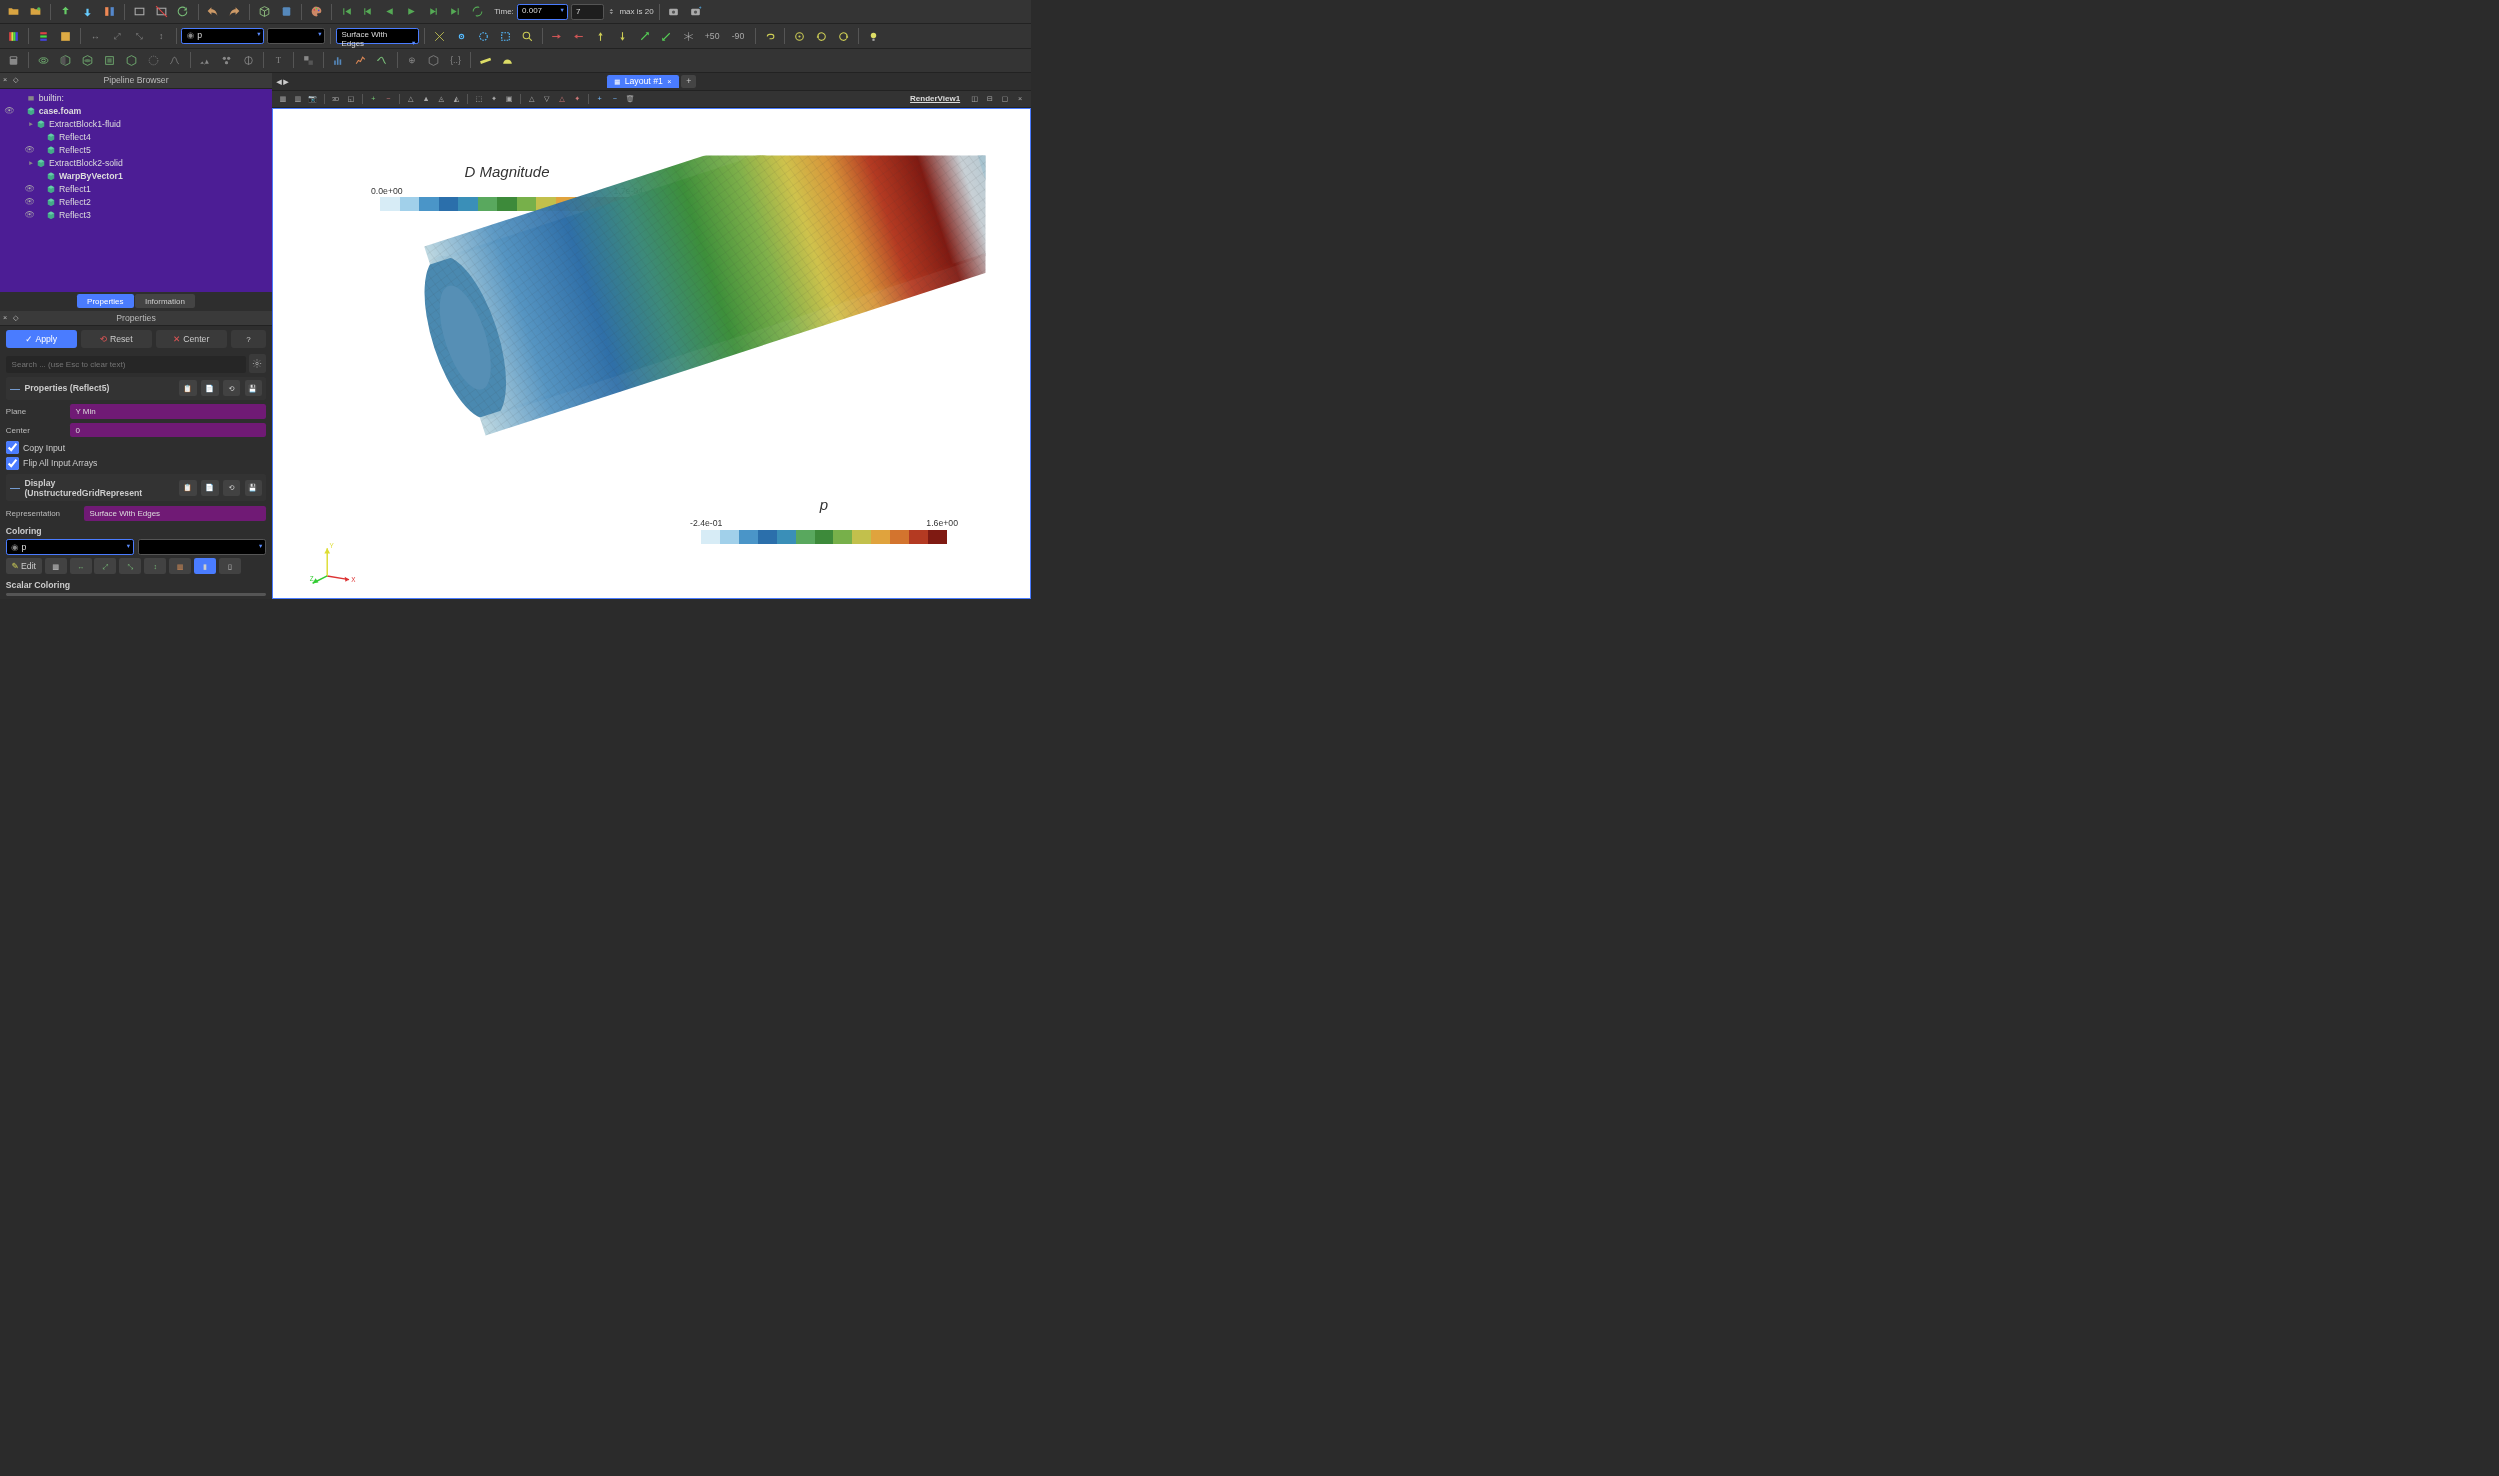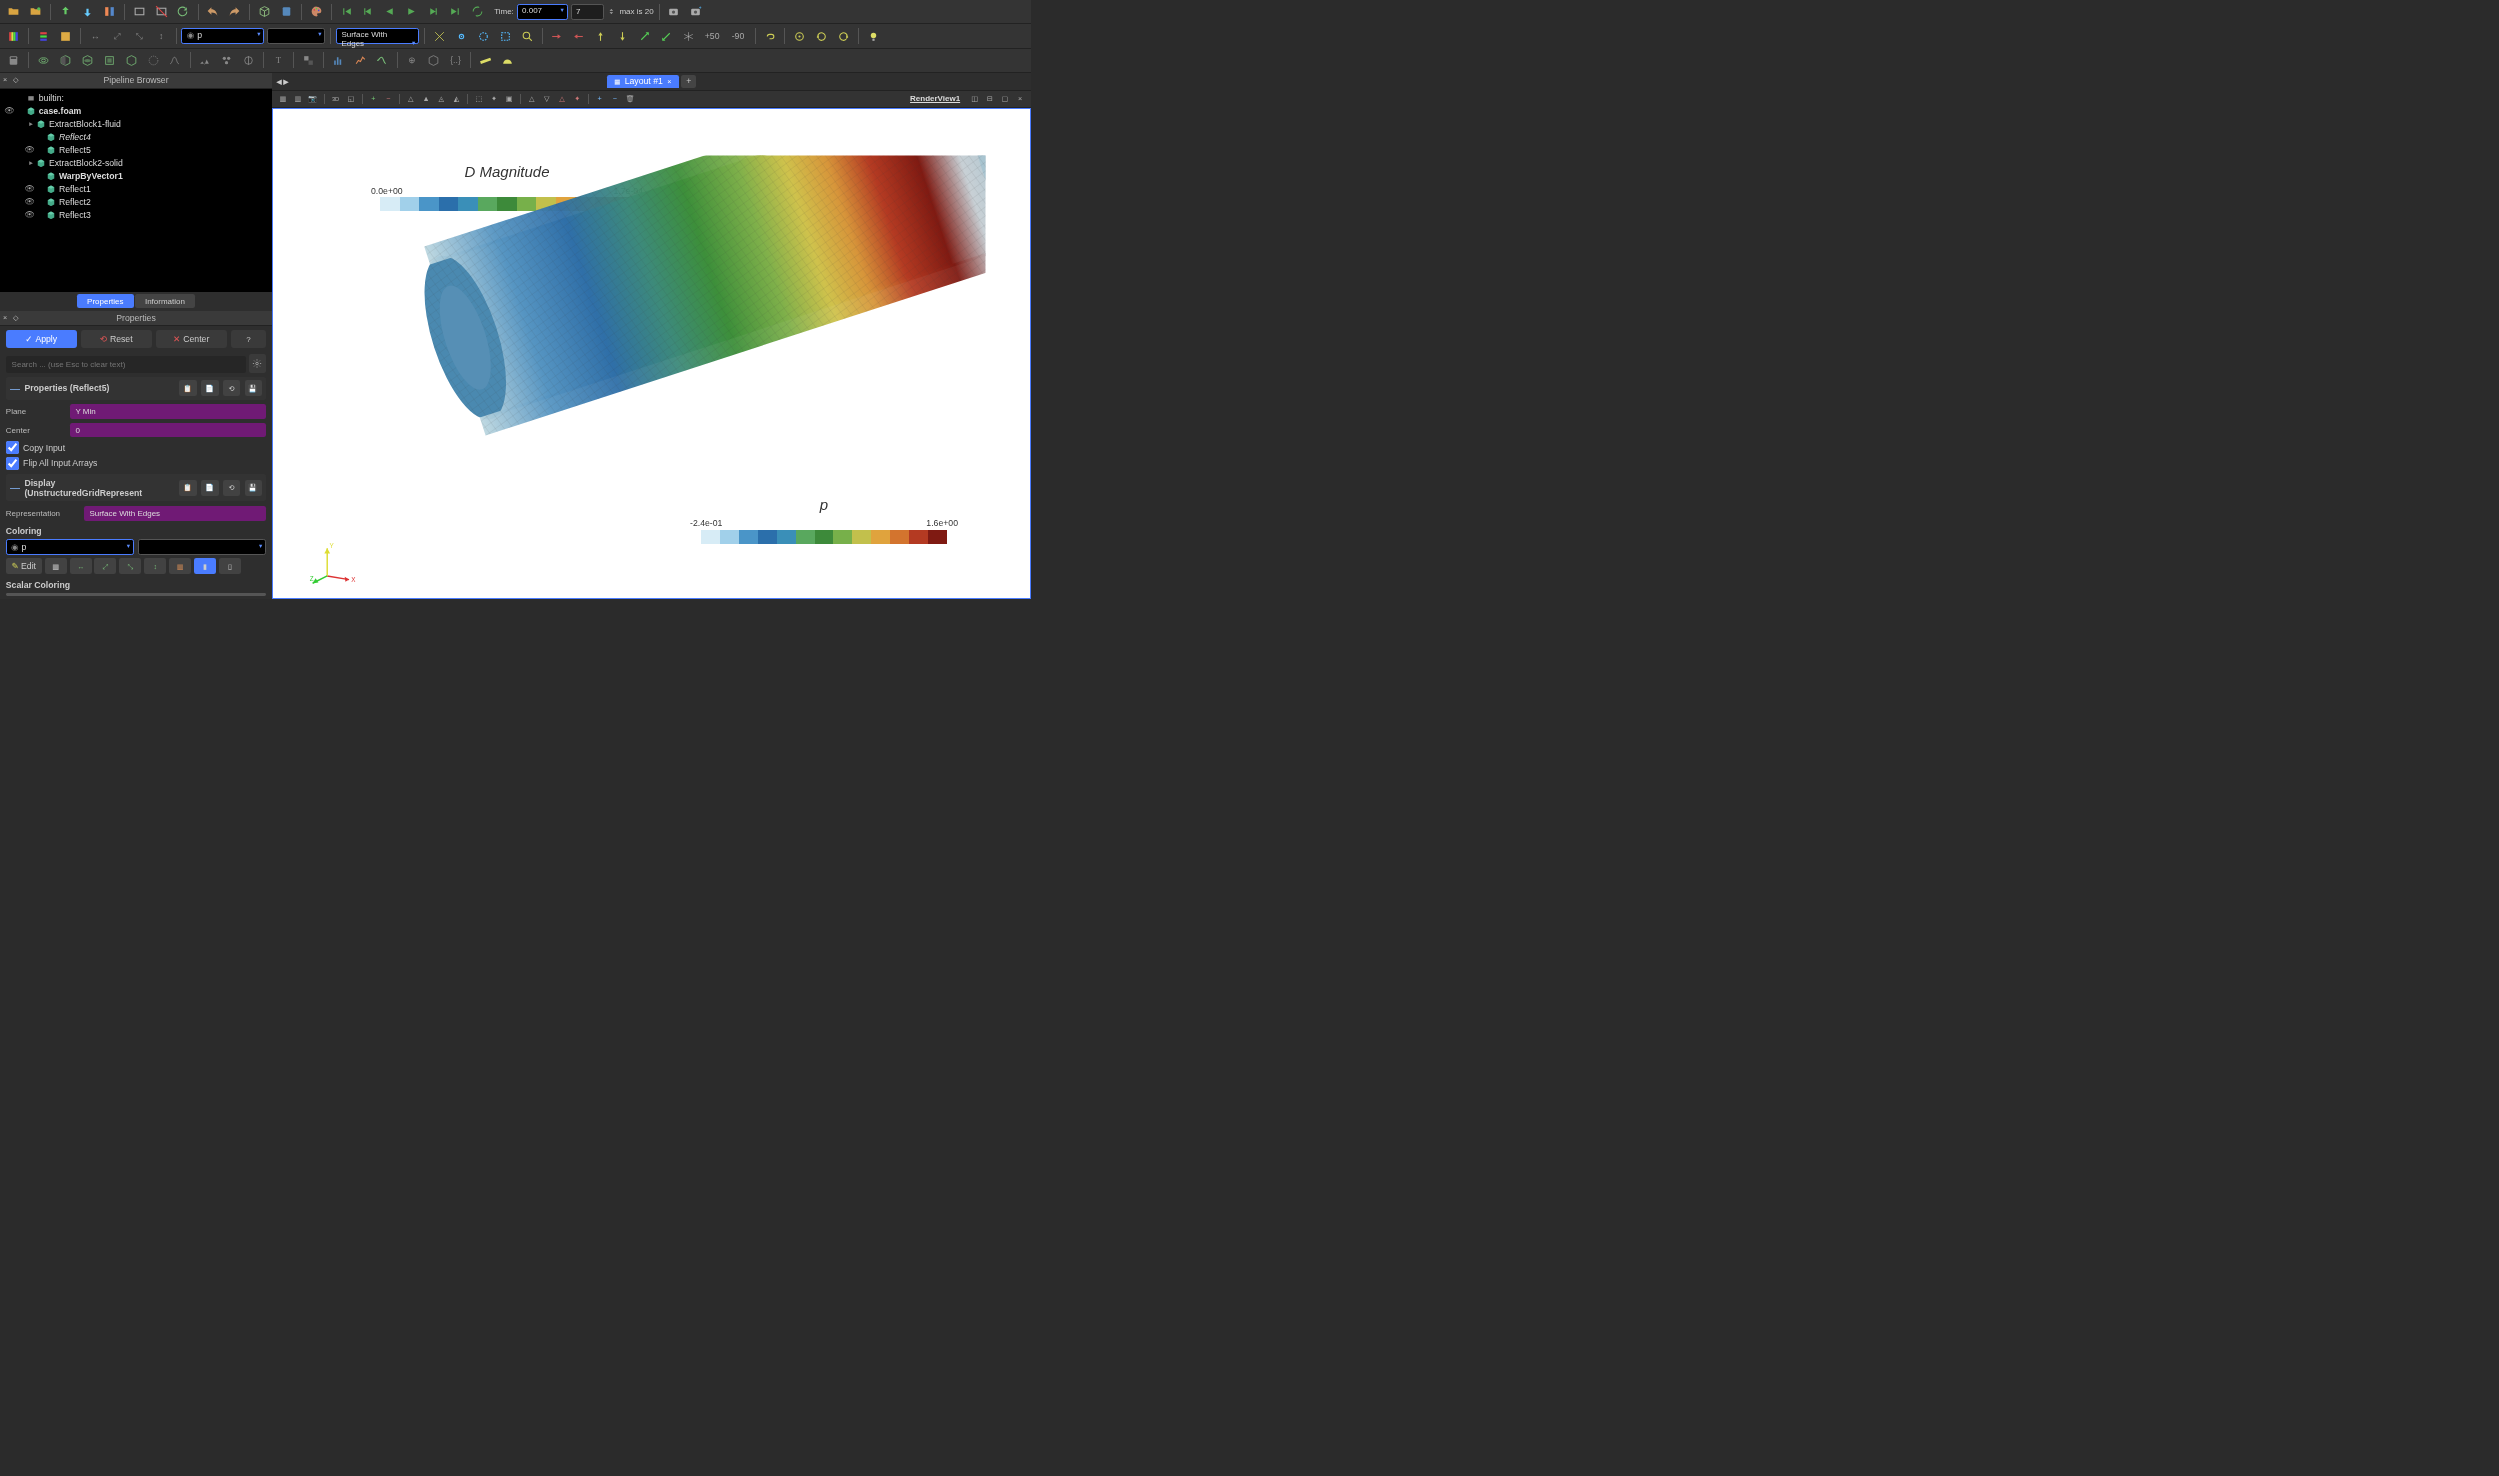--- a/index.html
+++ b/index.html
@@ -9,21 +9,21 @@
 .tb-sep { width:0.7px; height:16px; background:#555; margin:0 2.2px; }
 .tb-field { background:#1e1e1e; border:0.7px solid #555; color:#ddd; padding:1.4px 4.3px; border-radius:2.2px; height:16px; font-size:8px; }
 .tb-select { background:#000000; border:0.7px solid #555; color:#ddd; padding:1.4px 13px 1.4px 4.3px; border-radius:2.2px; height:16px; font-size:8px; position:relative; }
 .tb-select.blue { border-color:#4a7cff; }
 .tb-select::after { content:"▾"; position:absolute; right:2.9px; color:#5b8dff; font-size:6.5px; }
 .main-area { display:flex; height:calc(100% - 83px); }
 .left-pane { width:272px; display:flex; flex-direction:column; background:#2e2e2e; }
 .pane-header { background:#3a3a3a; text-align:center; padding:2.2px; font-size:8px; color:#bbb; position:relative; border-bottom:0.7px solid #222; }
 .pane-header .x { position:absolute; left:2.9px; top:2.2px; font-size:7.2px; cursor:pointer; }
 .pane-header .pin { position:absolute; left:13px; top:2.2px; font-size:7.2px; cursor:pointer; }
-.tree { flex:0 0 auto; padding:2.9px 0; background:#000000; height:203px; overflow:auto; }
+.tree { flex:0 0 auto; padding:2.9px 0; background:#4c1d95; height:203px; overflow:auto; }
 .tree-row { display:flex; align-items:center; height:13px; padding-left:2.9px; cursor:pointer; }
 .eye { width:13px; text-align:center; font-size:8px; color:#aaa; }
 .exp { width:10px; text-align:center; font-size:7.2px; color:#888; }
 .cube-ic { width:10px; height:8.7px; margin-right:2.9px; display:inline-block; }
 .tree-label { font-size:8.7px; color:#ddd; }
 .tabs-row { display:flex; background:#2e2e2e; padding:2.9px; gap:1.4px; }
 .tab { padding:2.2px 10px; border-radius:2.2px; background:#444; color:#ccc; font-size:8px; cursor:pointer; }
 .tab.active { background:#4a7cff; color:#fff; }
 .props-body { flex:1; overflow:auto; padding:4.3px 5.8px; background:#2e2e2e; }
 .btn-row { display:flex; gap:4.3px; margin-bottom:5.8px; }
@@ -492,21 +492,21 @@
           </div>
           <div class="tree-row" style="padding-left: 13px;">
             <span class="eye"></span>
     <span class="exp">▸</span>
     <svg class="cube-ic" viewBox="0 0 16 16">
               <path fill="#4a8" d="M8 1l6 3v8l-6 3-6-3V4z"></path>
               <path fill="#6ca" d="M8 1l6 3-6 3-6-3z"></path>
             </svg>
     <span class="tree-label" style="">ExtractBlock1-fluid</span>
           </div>
-          <div class="tree-row" style="padding-left: 23px; font-style: italic;">
+          <div class="tree-row" style="padding-left: 23px;">
             <span class="eye"></span>
     <span class="exp"></span>
     <svg class="cube-ic" viewBox="0 0 16 16">
               <path fill="#4a8" d="M8 1l6 3v8l-6 3-6-3V4z"></path>
               <path fill="#6ca" d="M8 1l6 3-6 3-6-3z"></path>
             </svg>
     <span class="tree-label" style="">Reflect4</span>
           </div>
           <div class="tree-row" style="padding-left: 23px;">
             <span class="eye">👁</span>

